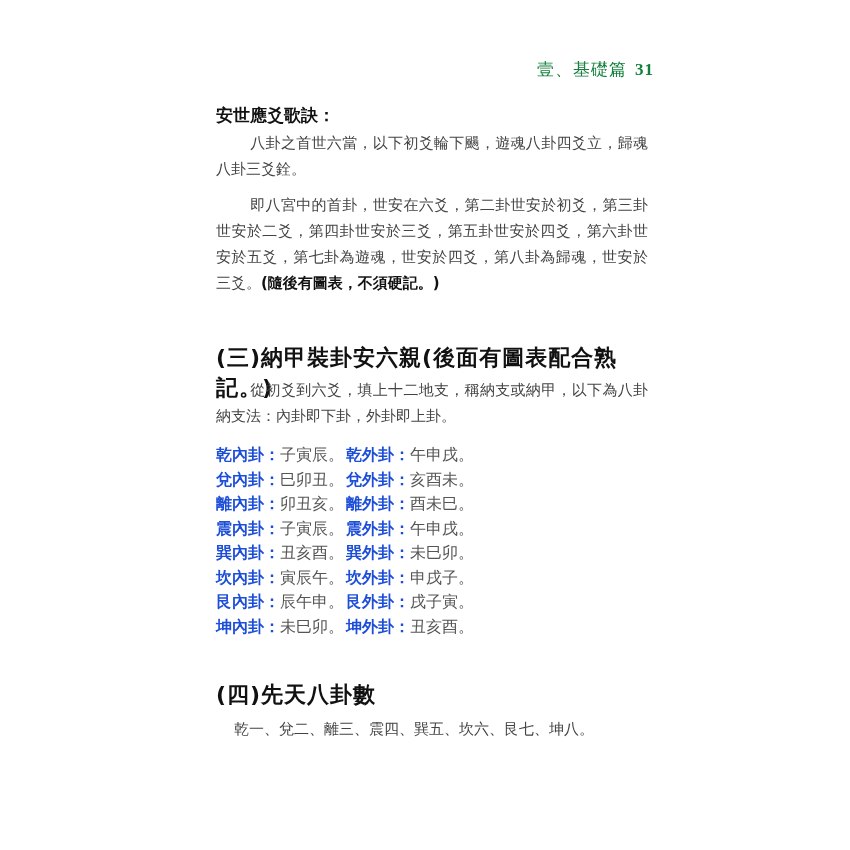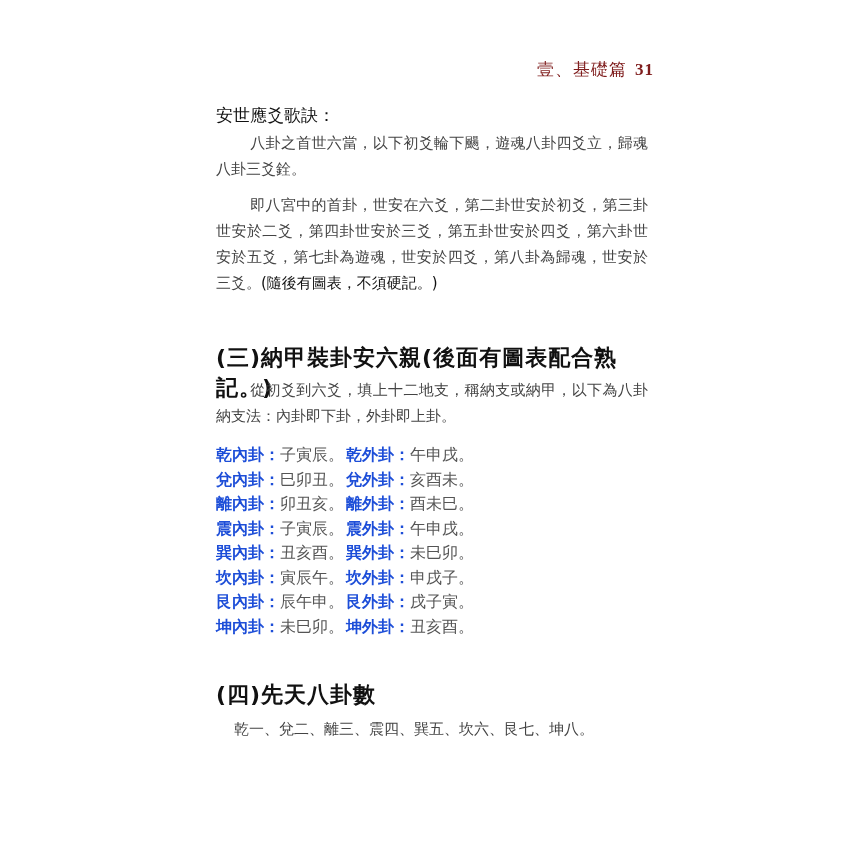--- a/index.html
+++ b/index.html
@@ -1,26 +1,26 @@
 <!DOCTYPE html>
 <html><head>
 <meta charset="utf-8">
 <style>
   html, body { margin:0; padding:0; background:#ffffff; }
   body { width:850px; height:850px; position:relative; overflow:hidden;
          font-family: "DejaVu Serif", "Liberation Serif", serif; color:#2a2a2a; }
   .page { position:absolute; left:0; top:0; width:850px; height:850px; }
-  .header { position:absolute; top:58px; right:196px; font-size:17px; color:#7f1d1d; letter-spacing:1px; }
+  .header { position:absolute; top:58px; right:196px; font-size:17px; color:#15803d; letter-spacing:1px; }
   .header .num { margin-left:8px; font-family:"Liberation Serif", serif; font-weight:bold; }
   .blk { position:absolute; left:216px; width:432px; }
-  .h-sub { font-family:"DejaVu Sans", sans-serif; font-weight:normal; font-size:17px; color:#111; }
+  .h-sub { font-family:"DejaVu Sans", sans-serif; font-weight:bold; font-size:17px; color:#111; }
   .h-sec { font-family:"DejaVu Sans", sans-serif; font-weight:bold; font-size:22px; color:#111; letter-spacing:1px; }
   .para { font-size:15px; line-height:26px; color:#444; text-align:justify; }
   .para .indent { display:inline-block; width:34px; }
-  .bold { font-weight:normal; color:#111; font-family:"DejaVu Sans", sans-serif; }
+  .bold { font-weight:bold; color:#111; font-family:"DejaVu Sans", sans-serif; }
   .row { position:absolute; left:216px; font-size:16px; height:24px; line-height:24px; white-space:nowrap; }
   .row .k { font-family:"DejaVu Sans", sans-serif; font-weight:bold; color:#1d4ed8; }
   .row .v { color:#555; }
   .row .col2 { position:absolute; left:118px;padding-left:12px; }
 </style>
 </head>
 <body>
 
 <div class="page">
 

